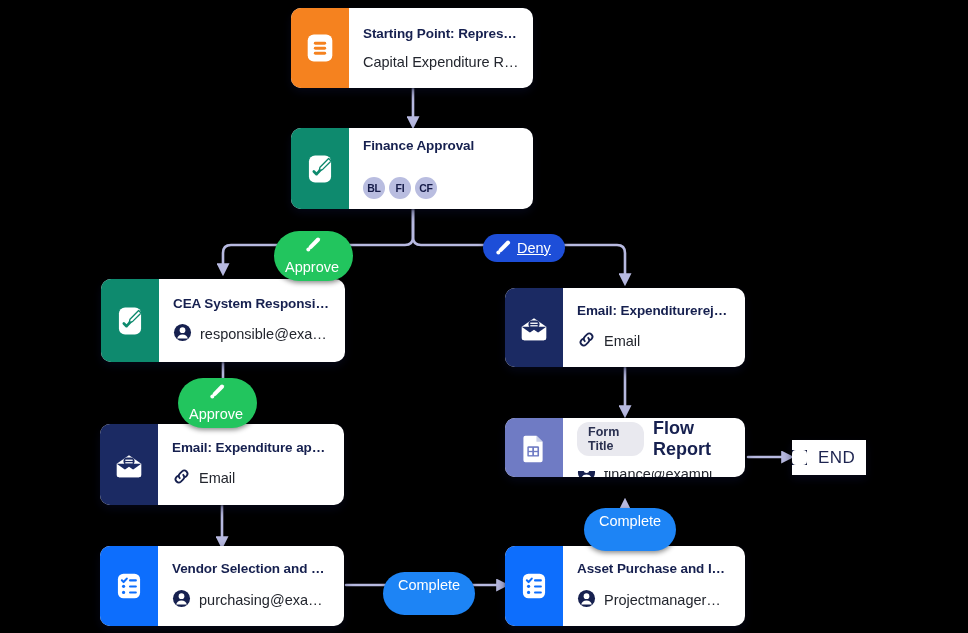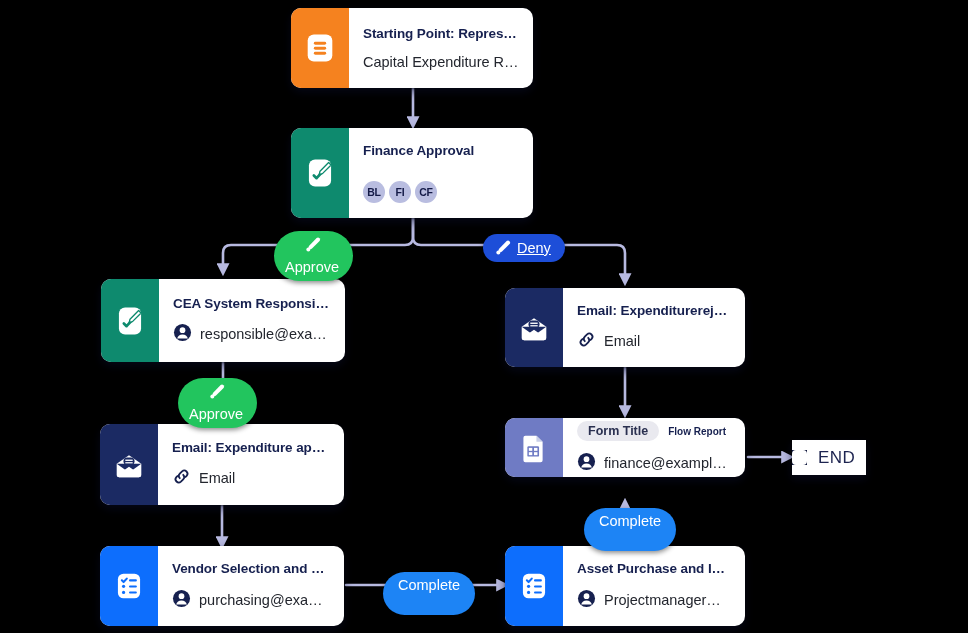--- a/index.html
+++ b/index.html
@@ -111,21 +111,21 @@
   }
   .chip {
     background: #e9e9ef;
     border-radius: 12px;
     padding: 3px 11px;
     font-size: 12.5px;
     font-weight: bold;
     color: #2a3050;
   }
   .form-label {
-    font-size: 10px;
+    font-size: 18px;
     font-weight: bold;
     color: #16204f;
   }
 
   
   .badge {
     position: absolute;
     display: flex;
     align-items: center;
     gap: 6px;
@@ -214,21 +214,21 @@
       </svg>
     </div>
     <div class="node-body">
       <div class="node-title">Starting Point: Representativ...</div>
       <div class="node-sub">
         <span class="sub-text">Capital Expenditure Reque...</span>
       </div>
     </div>
   </div>
 
-  <div class="node" style="left:291px; top:128px; width:242px; height:90px;">
+  <div class="node" style="left:291px; top:128px; width:242px; height:81px;">
     <div class="node-icon ic-teal">
       <svg width="30" height="32" viewBox="0 0 24 26">
         <rect x="3" y="2" width="18" height="22" rx="5" fill="#ffffff"></rect>
         <path d="M7 15 l2.2 2.2 L14 12" stroke="#0e8a6e" stroke-width="2.2" fill="none" stroke-linecap="round" stroke-linejoin="round"></path>
         <path d="M19 4.5 l2 2 -7 7 -2.6 .6 .6 -2.6 z" fill="#ffffff" stroke="#0e8a6e" stroke-width="1.1" stroke-linejoin="round"></path>
       </svg>
     </div>
     <div class="node-body">
       <div class="node-title">Finance Approval</div>
       <div class="avatars">

